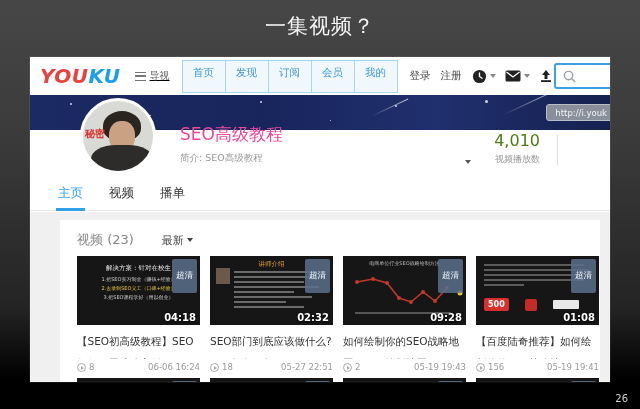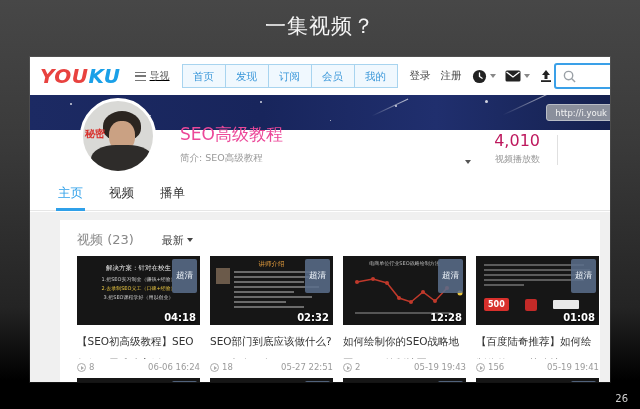--- a/index.html
+++ b/index.html
@@ -22,21 +22,21 @@
   .logo { font-size:20px; font-weight:bold; font-style:italic; letter-spacing:0.5px;
     margin-left:10px; white-space:nowrap; }
   .logo .you { color:#e8423f; }
   .logo .ku { color:#1aa0e8; }
   .menu-toggle { display:flex; align-items:center; margin-left:14px; cursor:pointer;text-decoration:underline; }
   .menu-icon { width:11px; height:9px; border-top:1.5px solid #777; border-bottom:1.5px solid #777;
     position:relative; margin-right:4px; }
   .menu-icon::after { content:""; position:absolute; left:0; top:2.5px; width:100%; height:1.5px; background:#777; }
   .menu-label { font-size:10px; color:#666; }
   .nav-pills { display:flex; margin-left:13px; }
-  .pill { width:44px; height:24px; line-height:22px; text-align:center; font-size:10.5px;
+  .pill { width:44px; height:33px; line-height:22px; text-align:center; font-size:10.5px;
     color:#3a97d9; background:#f0f8fe; border:1px solid #a8d4ef; margin-left:-1px; cursor:pointer; }
   .auth { display:flex; align-items:center; margin-left:12px; }
   .auth span { font-size:10.5px; color:#444; margin-right:10px; cursor:pointer; }
   .nav-ico { display:flex; align-items:center; margin-right:9px; cursor:pointer; }
   .caret-down { width:0; height:0; border-left:3.5px solid transparent; border-right:3.5px solid transparent;
     border-top:4px solid #888; margin-left:3px; }
   .searchbox { position:absolute; right:-26px; top:6px; width:82px; height:26px;
     border:2px solid #3aa0e8; border-radius:3px; background:#fff; display:flex; align-items:center; padding-left:7px; }
 
   
@@ -54,21 +54,21 @@
     background:#d9d9d6; border:3px solid #fff; overflow:hidden; z-index:6; }
   .av-hair { position:absolute; left:20px; top:10px; width:38px; height:30px; border-radius:50% 50% 42% 42%; background:#2b2520; }
   .av-face { position:absolute; left:26px; top:20px; width:26px; height:30px; border-radius:45%; background:#caa183; }
   .av-body { position:absolute; left:8px; top:44px; width:62px; height:34px; border-radius:40% 40% 0 0; background:#2e2c2a; }
   .av-text { position:absolute; left:2px; top:26px; font-size:10px; color:#d8302c; font-weight:bold; }
   .channel-name { position:absolute; left:150px; top:66px; font-size:17px; color:#ec4899; }
   .channel-intro { position:absolute; left:150px; top:95px; font-size:9.5px; color:#999; }
   .intro-caret { position:absolute; left:435px; top:103px; width:0; height:0;
     border-left:3.5px solid transparent; border-right:3.5px solid transparent; border-top:4px solid #555; cursor:pointer; }
   .stats { position:absolute; left:420px; top:74px; width:90px; text-align:right; }
-  .stats-value { font-size:16px; color:#be185d; }
+  .stats-value { font-size:16px; color:#4d7c0f; }
   .stats-label { font-size:9px; color:#999; margin-top:3px; }
   .stats-div { position:absolute; left:527px; top:78px; width:1px; height:30px; background:#e0e0e0; }
 
   
   .tabs { position:absolute; top:121px; left:0; width:100%; height:33px; background:#fff;
     border-bottom:1px solid #e6e6e6; display:flex; align-items:center; }
   .tab { font-size:12.5px; color:#333; margin-left:26px; height:33px; line-height:30px; cursor:pointer; position:relative; }
   .tab:first-child { margin-left:28px; }
   .tab.active { color:#2fa0e9; }
   .tab.active::after { content:""; position:absolute; left:-2px; right:-2px; bottom:0; height:3px; background:#2fa0e9; }
@@ -264,21 +264,21 @@
                 <circle cx="44" cy="15" r="2" fill="#c0392b"></circle>
                   <circle cx="56" cy="30" r="2" fill="#c0392b"></circle>
                 <circle cx="68" cy="34" r="2" fill="#c0392b"></circle>
                   <circle cx="80" cy="24" r="2" fill="#c0392b"></circle>
                 <circle cx="92" cy="33" r="2" fill="#c0392b"></circle>
                   <circle cx="104" cy="20" r="2" fill="#c0392b"></circle>
                 <circle cx="117" cy="25" r="2.5" fill="#e8c540"></circle>
                 <rect x="12" y="44" width="96" height="2" fill="#555"></rect>
               </svg>
               <span class="hd-badge">超清</span>
-              <span class="duration">12:28</span>
+              <span class="duration">09:28</span>
             </div>
             <div class="vtitle">如何绘制你的SEO战略地图（3）-绘制地图</div>
             <div class="vmeta">
               <span class="play-count">
                   <span class="play-ico"></span>
                   <span>2</span>
                 </span>
               <span>05-19 19:43</span>
             </div>
           </div>

